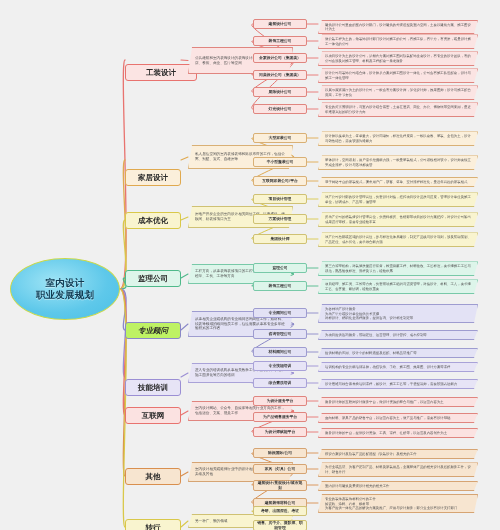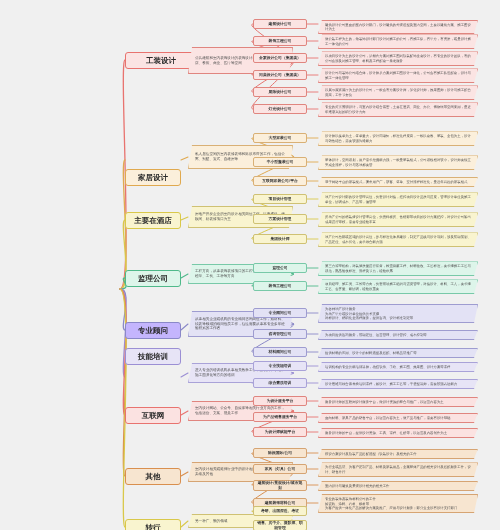--- a/index.html
+++ b/index.html
@@ -150,21 +150,21 @@
       <path d="M 293 472 C 303 472 241 485 253 485" fill="none" stroke="#d98f4e" stroke-width="1" stroke-linecap="round"></path>
       <path d="M 307 485 L 318 485" fill="none" stroke="#d98f4e" stroke-width="0.9" stroke-linecap="round"></path>
       <path d="M 293 472 C 303 472 241 503 253 503" fill="none" stroke="#d98f4e" stroke-width="1" stroke-linecap="round"></path>
       <path d="M 307 503 L 318 503" fill="none" stroke="#d98f4e" stroke-width="0.9" stroke-linecap="round"></path>
       <path d="M 120 289 C 134 289 118.5 527 125 527" fill="none" stroke="#d9c84a" stroke-width="1.3" stroke-linecap="round"></path>
       <path d="M 181 527 L 188 521" fill="none" stroke="#d9c84a" stroke-width="1.1" stroke-linecap="round"></path>
       <path d="M 293 521 C 303 521 241 511 253 511" fill="none" stroke="#d9c84a" stroke-width="1" stroke-linecap="round"></path>
       <path d="M 293 521 C 303 521 241 525 253 525" fill="none" stroke="#d9c84a" stroke-width="1" stroke-linecap="round"></path>
     </svg>
   <div id="nodes">
-      <div class="node topic" style="left: 125px; top: 52px; width: 72px; background: rgb(251, 228, 227); border-color: rgb(232, 115, 111);">工装设计</div>
+      <div class="node topic" style="left: 125px; top: 64px; width: 72px; background: rgb(251, 228, 227); border-color: rgb(232, 115, 111);">工装设计</div>
       <div class="node summary" style="left: 188px; top: 47px; width: 105px; height: 27px; background: rgb(251, 228, 227); border-color: rgb(224, 133, 127);">公共建筑和室内装饰设计的装饰设计工作，包括办公、酒店、餐饮、商业、医疗等空间</div>
       <div class="node leaf" style="left: 253px; top: 19px; width: 54px; min-height: 10px; background: rgb(251, 228, 227); border-color: rgb(224, 133, 127);">建筑设计公司</div>
       <div class="node detail" style="left: 318px; top: 19.5px; width: 160px; min-height: 9px; background: rgb(251, 228, 227); border-color: rgb(224, 133, 127);">
         <div>
           <p>建筑设计公司里面的室内设计部门，设计建筑的外观造型及室内空间，主要以建筑方案、施工图设计为主</p>
         </div>
       </div>
       <div class="node leaf" style="left: 253px; top: 36px; width: 54px; min-height: 10px; background: rgb(251, 228, 227); border-color: rgb(224, 133, 127);">装饰工程公司</div>
       <div class="node detail" style="left: 318px; top: 34.4px; width: 160px; min-height: 13.2px; background: rgb(251, 228, 227); border-color: rgb(224, 133, 127);">
         <div>
@@ -208,21 +208,21 @@
         <div>
           <p>整体设计，空间规划，用户需求挖掘能力强，一般是整装模式，公司规模相对较小，设计师要独立完成全流程，设计与落地都要管</p>
         </div>
       </div>
       <div class="node leaf" style="left: 253px; top: 176px; width: 54px; min-height: 10px; background: rgb(251, 239, 219); border-color: rgb(217, 176, 117);">互联网家装公司/平台</div>
       <div class="node detail" style="left: 318px; top: 176.5px; width: 160px; min-height: 9px; background: rgb(251, 239, 219); border-color: rgb(217, 176, 117);">
         <div>
           <p>基于网络平台的家装模式，覆盖用户广，获客、签单、交付流程标准化，是近年兴起的家装模式</p>
         </div>
       </div>
-      <div class="node topic" style="left: 125px; top: 212px; width: 56px; background: rgb(249, 244, 207); border-color: rgb(217, 200, 74);">主要在酒店</div>
+      <div class="node topic" style="left: 125px; top: 212px; width: 56px; background: rgb(249, 244, 207); border-color: rgb(217, 200, 74);">成本优化</div>
       <div class="node summary" style="left: 188px; top: 206px; width: 105px; height: 22px; background: rgb(249, 244, 207); border-color: rgb(207, 193, 115);">房地产开发企业的室内设计相关岗位工作，以售楼处、样板间、精装修项目为主</div>
       <div class="node leaf" style="left: 253px; top: 194px; width: 54px; min-height: 10px; background: rgb(249, 244, 207); border-color: rgb(207, 193, 115);">项目设计管理</div>
       <div class="node detail" style="left: 318px; top: 192.4px; width: 160px; min-height: 13.2px; background: rgb(249, 244, 207); border-color: rgb(207, 193, 115);">
         <div>
           <p>地产公司设计部的设计管理岗位，负责设计对接，把控项目设计品质与进度，管理设计单位及施工单位，协调成本、产品等，偏管理</p>
         </div>
       </div>
       <div class="node leaf" style="left: 253px; top: 214px; width: 54px; min-height: 10px; background: rgb(249, 244, 207); border-color: rgb(207, 193, 115);">方案设计管理</div>
       <div class="node detail" style="left: 318px; top: 212.4px; width: 160px; min-height: 13.2px; background: rgb(249, 244, 207); border-color: rgb(207, 193, 115);">
         <div>
@@ -242,21 +242,21 @@
         <div>
           <p>第三方监理机构，对装修质量进行监督，检查隐蔽工程、材料验收、工艺标准，要求懂施工工艺与规范，熟悉验收标准、流程及节点，经验积累</p>
         </div>
       </div>
       <div class="node leaf" style="left: 253px; top: 281px; width: 54px; min-height: 10px; background: rgb(221, 245, 234); border-color: rgb(120, 201, 168);">装饰工程公司</div>
       <div class="node detail" style="left: 318px; top: 279.4px; width: 160px; min-height: 13.2px; background: rgb(221, 245, 234); border-color: rgb(120, 201, 168);">
         <div>
           <p>项目经理、施工员、工长等方向，负责现场施工组织与进度管理，对接设计、材料、工人，要求懂工艺、会算量、能协调，经验很重要</p>
         </div>
       </div>
-      <div class="node topic" style="left: 125px; top: 322px; width: 56px; background: #c4b5fd; border-color: rgb(138, 136, 200);">专业顾问</div>
+      <div class="node topic" style="left: 125px; top: 322px; width: 56px; background: #bef264; border-color: rgb(138, 136, 200); font-style: italic;">专业顾问</div>
       <div class="node summary" style="left: 188px; top: 311px; width: 105px; height: 26px; background: rgb(227, 226, 245); border-color: rgb(158, 156, 208);">从事相关企业或机构的专业顾问咨询岗位工作，如材料、软装等领域的顾问性质工作，往往需要从事本专业多年经验积累的工作者</div>
       <div class="node leaf" style="left: 253px; top: 308px; width: 54px; min-height: 10px; background: rgb(227, 226, 245); border-color: rgb(158, 156, 208);">专业顾问公司</div>
       <div class="node detail" style="left: 318px; top: 304.1px; width: 160px; min-height: 17.8px; background: rgb(227, 226, 245); border-color: rgb(158, 156, 208);">
         <div>
           <p>为各种地产设计服务</p>
           <p>为地产甲方或设计单位提供技术支撑</p>
           <p>对标设计、精细化全流程服务，提供咨询、设计标准制定等</p>
         </div>
       </div>
       <div class="node leaf" style="left: 253px; top: 329px; width: 54px; min-height: 10px; background: rgb(227, 226, 245); border-color: rgb(158, 156, 208);">咨询管理公司</div>
@@ -264,21 +264,21 @@
         <div>
           <p>为项目提供咨询服务，前期定位、运营管理、设计管控、成本控制等</p>
         </div>
       </div>
       <div class="node leaf" style="left: 253px; top: 347px; width: 54px; min-height: 10px; background: rgb(227, 226, 245); border-color: rgb(158, 156, 208);">材料顾问公司</div>
       <div class="node detail" style="left: 318px; top: 347.5px; width: 160px; min-height: 9px; background: rgb(227, 226, 245); border-color: rgb(158, 156, 208);">
         <div>
           <p>提供材料的应用、设计中的材料选型及搭配、材料品牌推广等</p>
         </div>
       </div>
-      <div class="node topic" style="left: 125px; top: 348px; width: 56px; background: rgb(231, 228, 246); border-color: rgb(155, 143, 212);">技能培训</div>
+      <div class="node topic" style="left: 125px; top: 379px; width: 56px; background: rgb(231, 228, 246); border-color: rgb(155, 143, 212);">技能培训</div>
       <div class="node summary" style="left: 188px; top: 363px; width: 105px; height: 20px; background: rgb(231, 228, 246); border-color: rgb(169, 162, 216);">进入专业的培训机构从事相关教学工作，如软件、手绘、施工图深化等方向的培训</div>
       <div class="node leaf" style="left: 253px; top: 361px; width: 54px; min-height: 10px; background: rgb(231, 228, 246); border-color: rgb(169, 162, 216);">专业技能培训</div>
       <div class="node detail" style="left: 318px; top: 361.5px; width: 160px; min-height: 9px; background: rgb(231, 228, 246); border-color: rgb(169, 162, 216);">
         <div>
           <p>培训机构的专业技能培训讲师，教授软件、手绘、施工图、效果图、设计方案等课程</p>
         </div>
       </div>
       <div class="node leaf" style="left: 253px; top: 378px; width: 54px; min-height: 10px; background: rgb(231, 228, 246); border-color: rgb(169, 162, 216);">综合素质培训</div>
       <div class="node detail" style="left: 318px; top: 378.5px; width: 160px; min-height: 9px; background: rgb(231, 228, 246); border-color: rgb(169, 162, 216);">
         <div>
@@ -332,13 +332,19 @@
           <p>如瓷砖、涂料、石材、板材等</p>
           <p>为客户提供一体化产品的解决方案及推广、应用与设计服务；部分企业设有设计支持部门</p>
         </div>
       </div>
       <div class="node topic" style="left: 125px; top: 519px; width: 56px; background: rgb(249, 244, 207); border-color: rgb(217, 200, 74);">转行</div>
       <div class="node summary" style="left: 188px; top: 514px; width: 105px; height: 14px; background: rgb(249, 244, 207); border-color: rgb(207, 193, 115);">另一种广、新的领域</div>
       <div class="node leaf" style="left: 253px; top: 506px; width: 54px; min-height: 10px; background: rgb(249, 244, 207); border-color: rgb(207, 193, 115);">考研、出国深造、考证</div>
       <div class="node leaf" style="left: 253px; top: 520px; width: 54px; min-height: 10px; background: rgb(249, 244, 207); border-color: rgb(207, 193, 115);">销售、房中介、摄影师、职能管理</div>
     </div>
 
+  <div class="node central">
+    <div>
+      <span>室内设计</span>
+      <span>职业发展规划</span>
+    </div>
+  </div>
 </div>
 
 </body></html>

